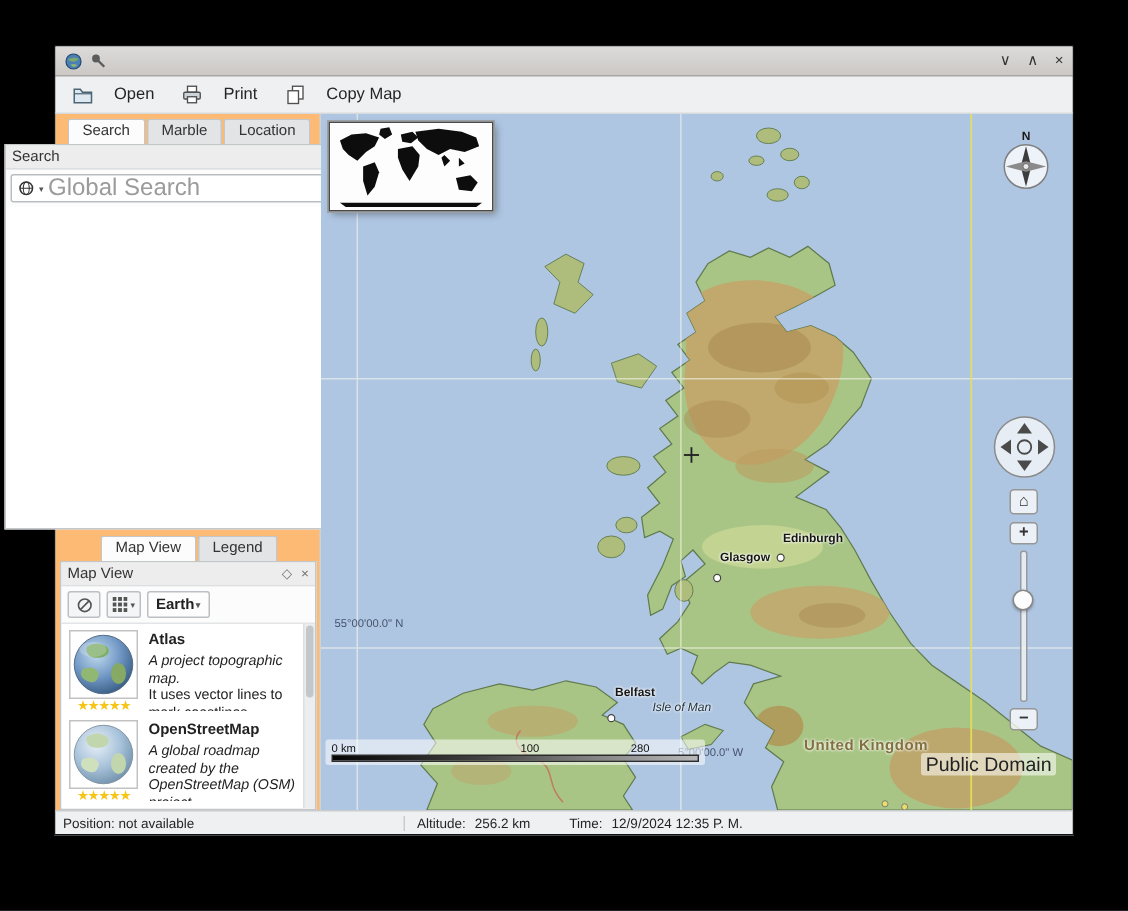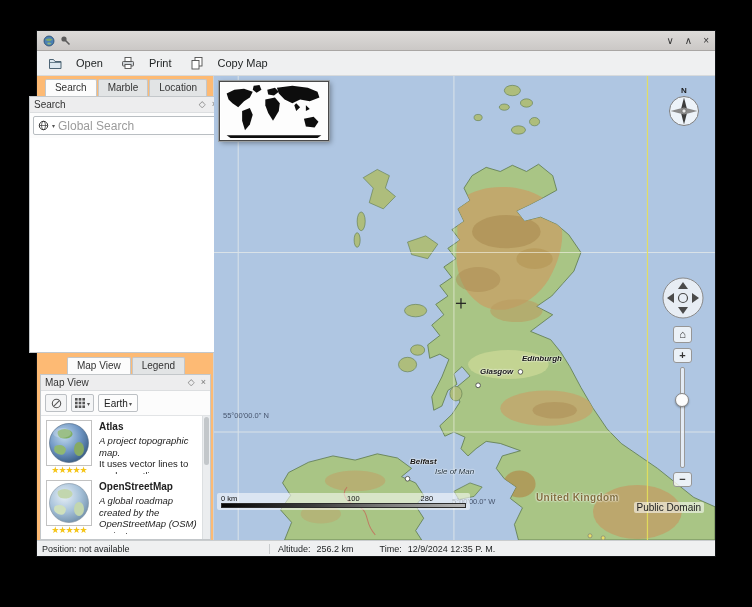--- a/index.html
+++ b/index.html
@@ -42,33 +42,33 @@
   .tab.active { background:#fcfcfc; }
   .panel { background:#fcfcfc; border:1px solid #c3c7ca; display:flex; flex-direction:column; min-height:0; }
   .panel-header { height:16px; flex:none; display:flex; align-items:center; gap:6px; padding:0 4px;
                   font-size:10px; color:#333; background:#ededee; border-bottom:1px solid #dcdee0; }
   .panel-header .ph-title { flex:1; }
   .ph-btn { font-size:9px; color:#777; line-height:1; }
   .panel-search { flex:1; margin-bottom:4px; }
   .search-row { padding:3px; flex:none; }
   .search-field { height:19px; border:1px solid #b9bec2; border-radius:2px; background:#fff;
                   display:flex; align-items:center; gap:3px; padding:0 4px; }
-  .search-field input { flex:1; min-width:0; border:none; outline:none; font-size:12px;
+  .search-field input { flex:1; min-width:0; border:none; outline:none; font-size:16px;
                         font-family:"Liberation Sans",sans-serif; color:#222; background:transparent; }
   .search-field input::placeholder { color:#9b9b9b; }
   .chev { font-size:6px; color:#555; }
   .search-body { flex:1; background:#fff; }
 
   .panel-mapview { height:166px; flex:none; }
   .mv-controls { height:25px; flex:none; display:flex; align-items:center; gap:4px; padding:0 4px;
                  border-bottom:1px solid #e2e4e6; background:#fcfcfc; }
   .mv-btn { height:18px; min-width:22px; display:flex; align-items:center; justify-content:center;
             gap:2px; border:1px solid #bcc0c4; border-radius:2px; background:#f4f5f6; padding:0 3px; }
   .mv-select { height:18px; display:flex; align-items:center; gap:1px; border:1px solid #bcc0c4;
-               border-radius:2px; background:#fdfdfd; font-size:10px; color:#222; padding:0 5px; }
+               border-radius:2px; background:#fdfdfd; font-size:10px; color:#222; padding:0 5px;font-weight:bold; }
 
   .theme-list { flex:1; position:relative; overflow:hidden; background:#fff; }
   .theme-item { display:flex; gap:6px; padding:4px 12px 2px 4px; height:60px; }
   .theme-left { width:48px; flex:none; display:flex; flex-direction:column; align-items:center; }
   .thumb { width:46px; height:46px; border:1px solid #c2c2c2; background:#fff;
            display:flex; align-items:center; justify-content:center; flex:none; }
   .stars { font-size:9px; color:#f5c518; letter-spacing:-1px; line-height:1.1; white-space:nowrap; }
   .theme-right { flex:1; min-width:0; font-size:9.5px; color:#222; line-height:1.22; padding-top:1px;
                  overflow:hidden; }
   .theme-name { font-weight:bold; font-size:10px; margin-bottom:2px; }
@@ -77,21 +77,21 @@
                     border-left:1px solid #dcdfe1; }
   .list-scroll-thumb { position:absolute; top:1px; left:1px; width:5px; height:48px;
                        background:#c3c7ca; border-radius:3px; }
 
   
   .map { flex:1; position:relative; overflow:hidden; background:#afc6e2; }
   .map > svg.terrain { position:absolute; inset:0; width:100%; height:100%; }
 
   .map-label { position:absolute; font-size:8px; color:#151515; white-space:nowrap;
                text-shadow:0 0 2px #fff, 0 0 2px #fff; }
-  .lbl-city { font-style:italic; font-weight:bold; }
+  .lbl-city { font-weight:bold; }
   .lbl-island { font-style:italic; color:#21323f; }
   .lbl-country { font-weight:bold; font-size:10px; color:#82703f; letter-spacing:0.4px; }
   .lbl-coord { font-size:7.5px; color:rgba(42,54,78,0.8); text-shadow:none; z-index:1; }
 
   .overview { position:absolute; left:5px; top:5px; width:110px; height:60px; background:#fff;
               border:1px solid #4a4a4a; box-shadow:0 0 0 1px #9aa0a4, 2px 2px 5px rgba(0,0,0,0.35); }
   .overview svg { width:100%; height:100%; display:block; }
 
   .compass { position:absolute; left:451px; top:8px; width:38px; height:46px; }
 
@@ -109,21 +109,21 @@
 
   .scalebar { position:absolute; left:3px; top:417px; width:253px; height:17px; z-index:2;
               background:rgba(255,255,255,0.55); border-radius:2px; padding:1px 4px; }
   .scale-ticks { position:relative; height:8px; font-size:7.5px; color:#111; }
   .scale-ticks .t0 { position:absolute; left:0; }
   .scale-ticks .t1 { position:absolute; left:54%; transform:translateX(-50%); }
   .scale-ticks .t2 { position:absolute; left:84%; transform:translateX(-50%); }
   .scale-bar { height:5px; margin-top:1px; border:1px solid #2c2c2c;
                background:linear-gradient(90deg,#050505 0%,#3d3d3d 38%,#7d7d7d 68%,#b8b8b8 100%); }
 
-  .license { position:absolute; right:11px; top:426px; font-size:10px; color:#222;
+  .license { position:absolute; right:11px; top:426px; font-size:13px; color:#222;
              background:rgba(255,255,255,0.55); padding:0 3px; border-radius:2px; }
 
   
   .statusbar { height:16px; flex:none; display:flex; align-items:center; font-size:9px;
                color:#232627; background:#eff0f1; border-top:1px solid #c9ccce; padding:0 5px; }
   .sb-pos { width:219px; flex:none; }
   .sb-sep { width:1px; height:10px; background:#c9ccce; margin:0 8px; flex:none; }
   .sb-grp { display:flex; gap:6px; }
   .sb-time { margin-left:26px; }
 </style>

